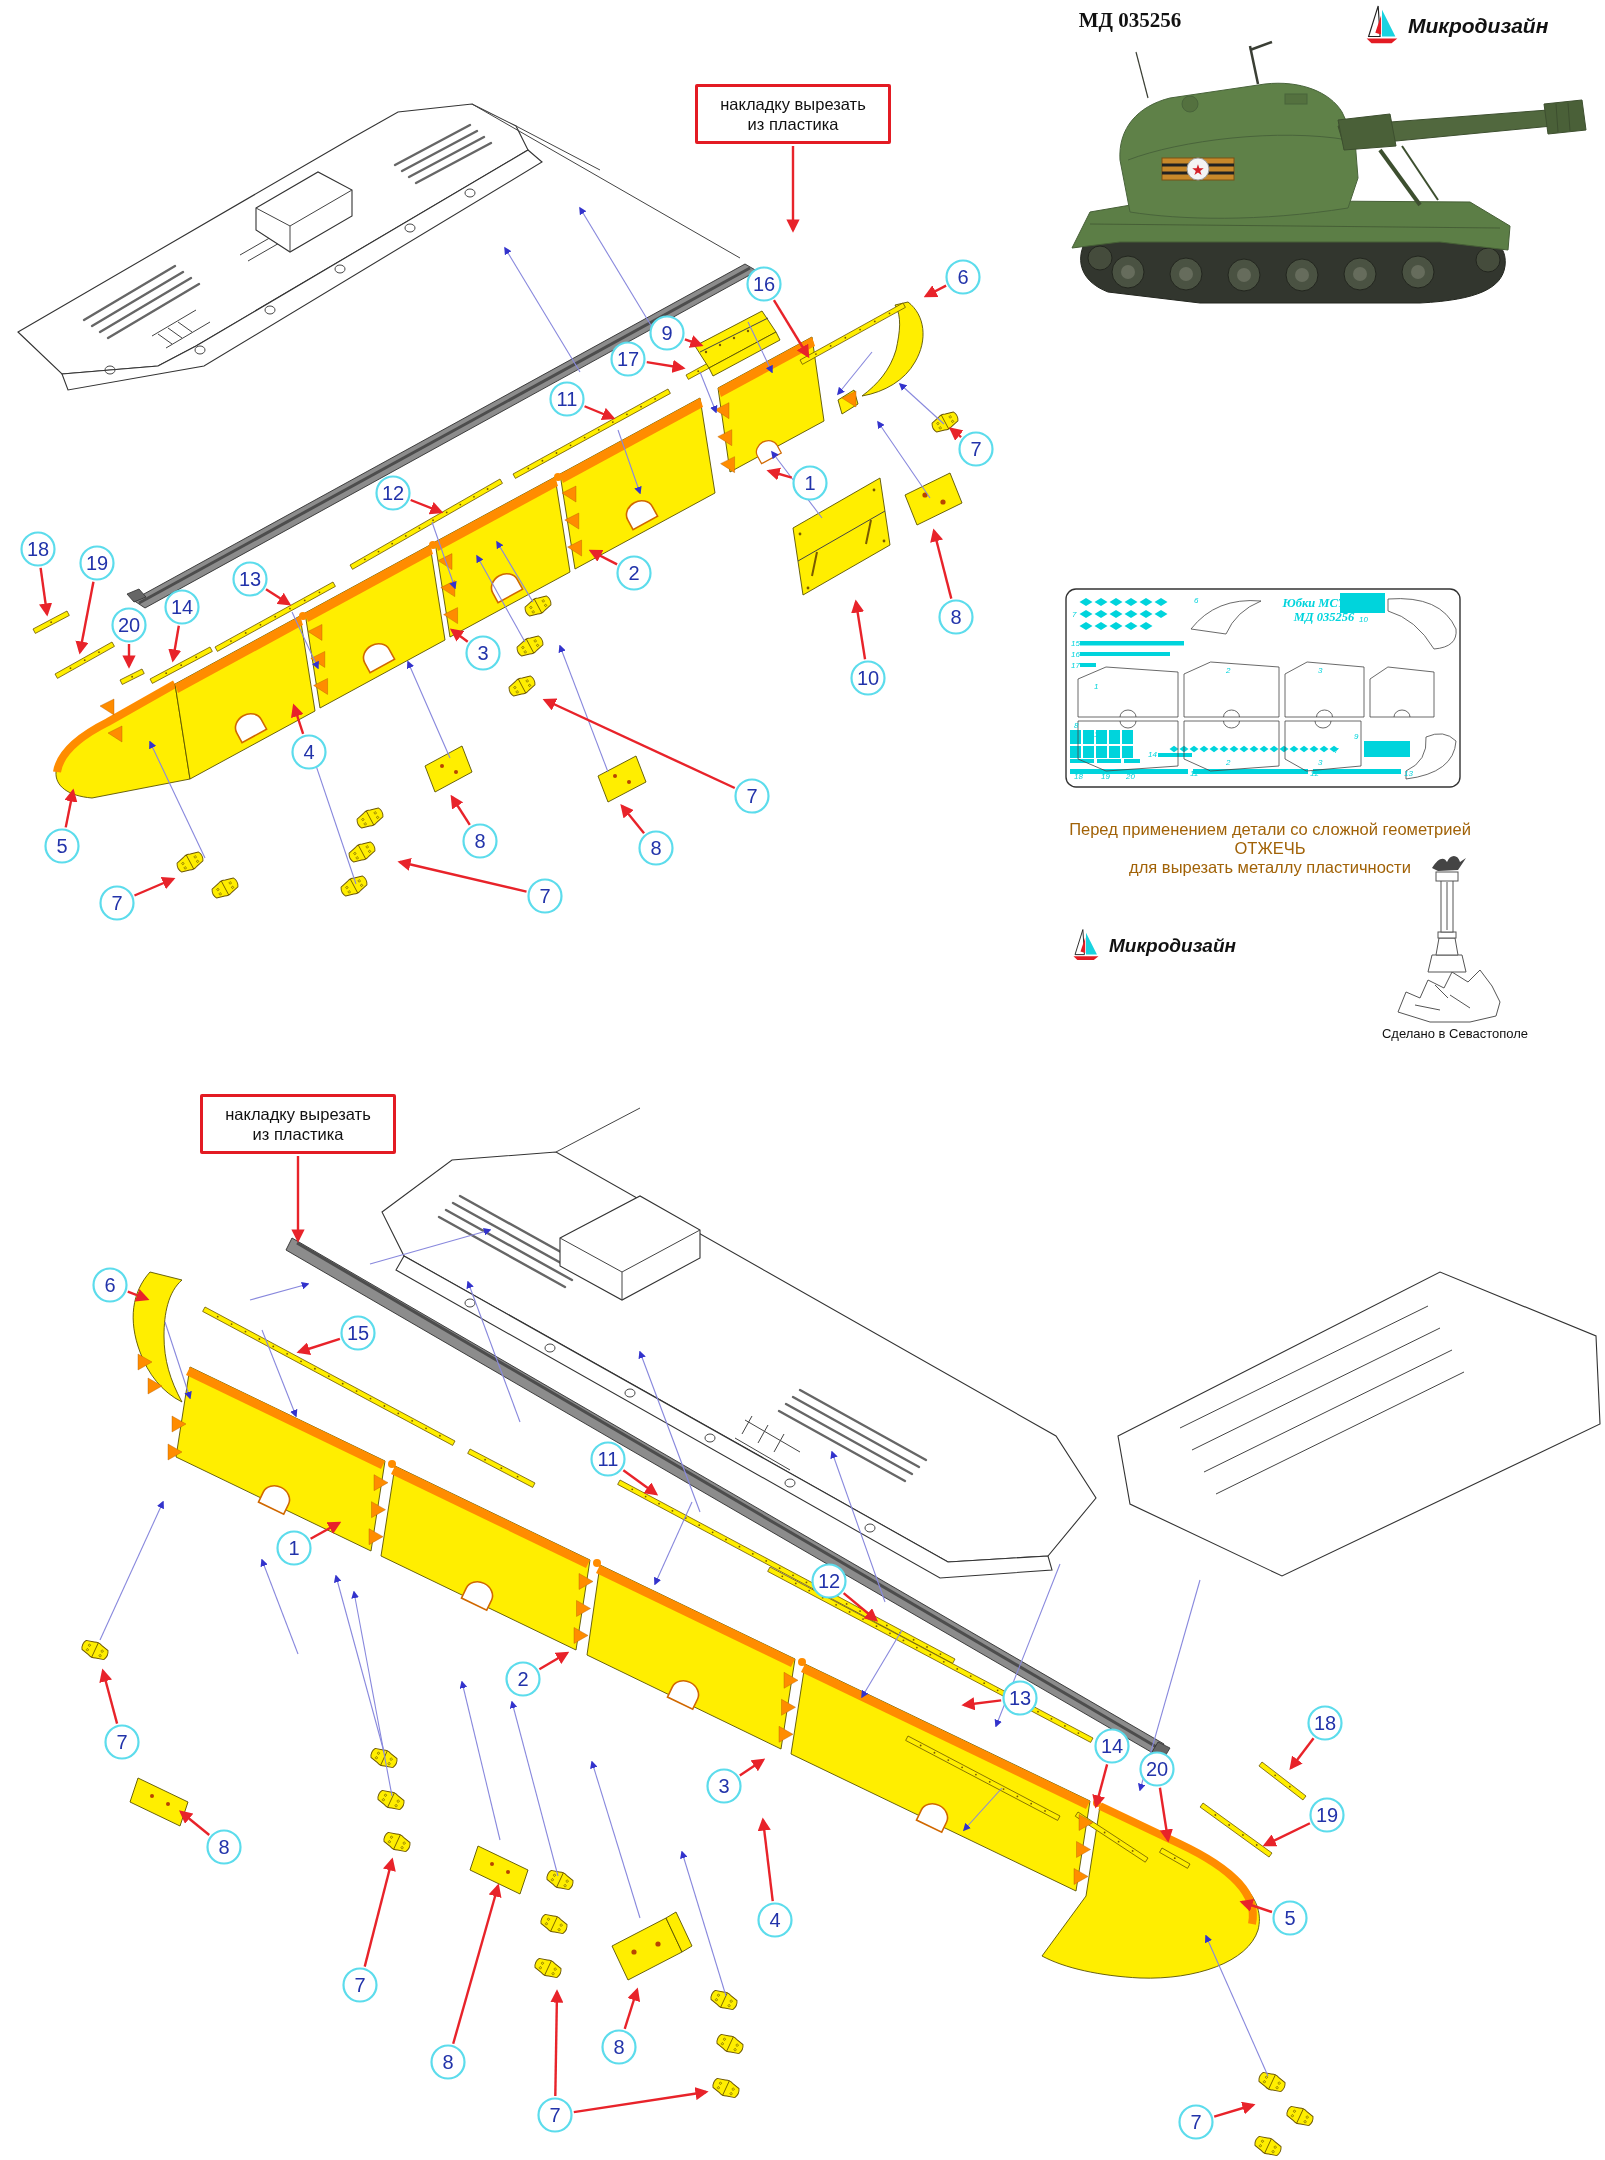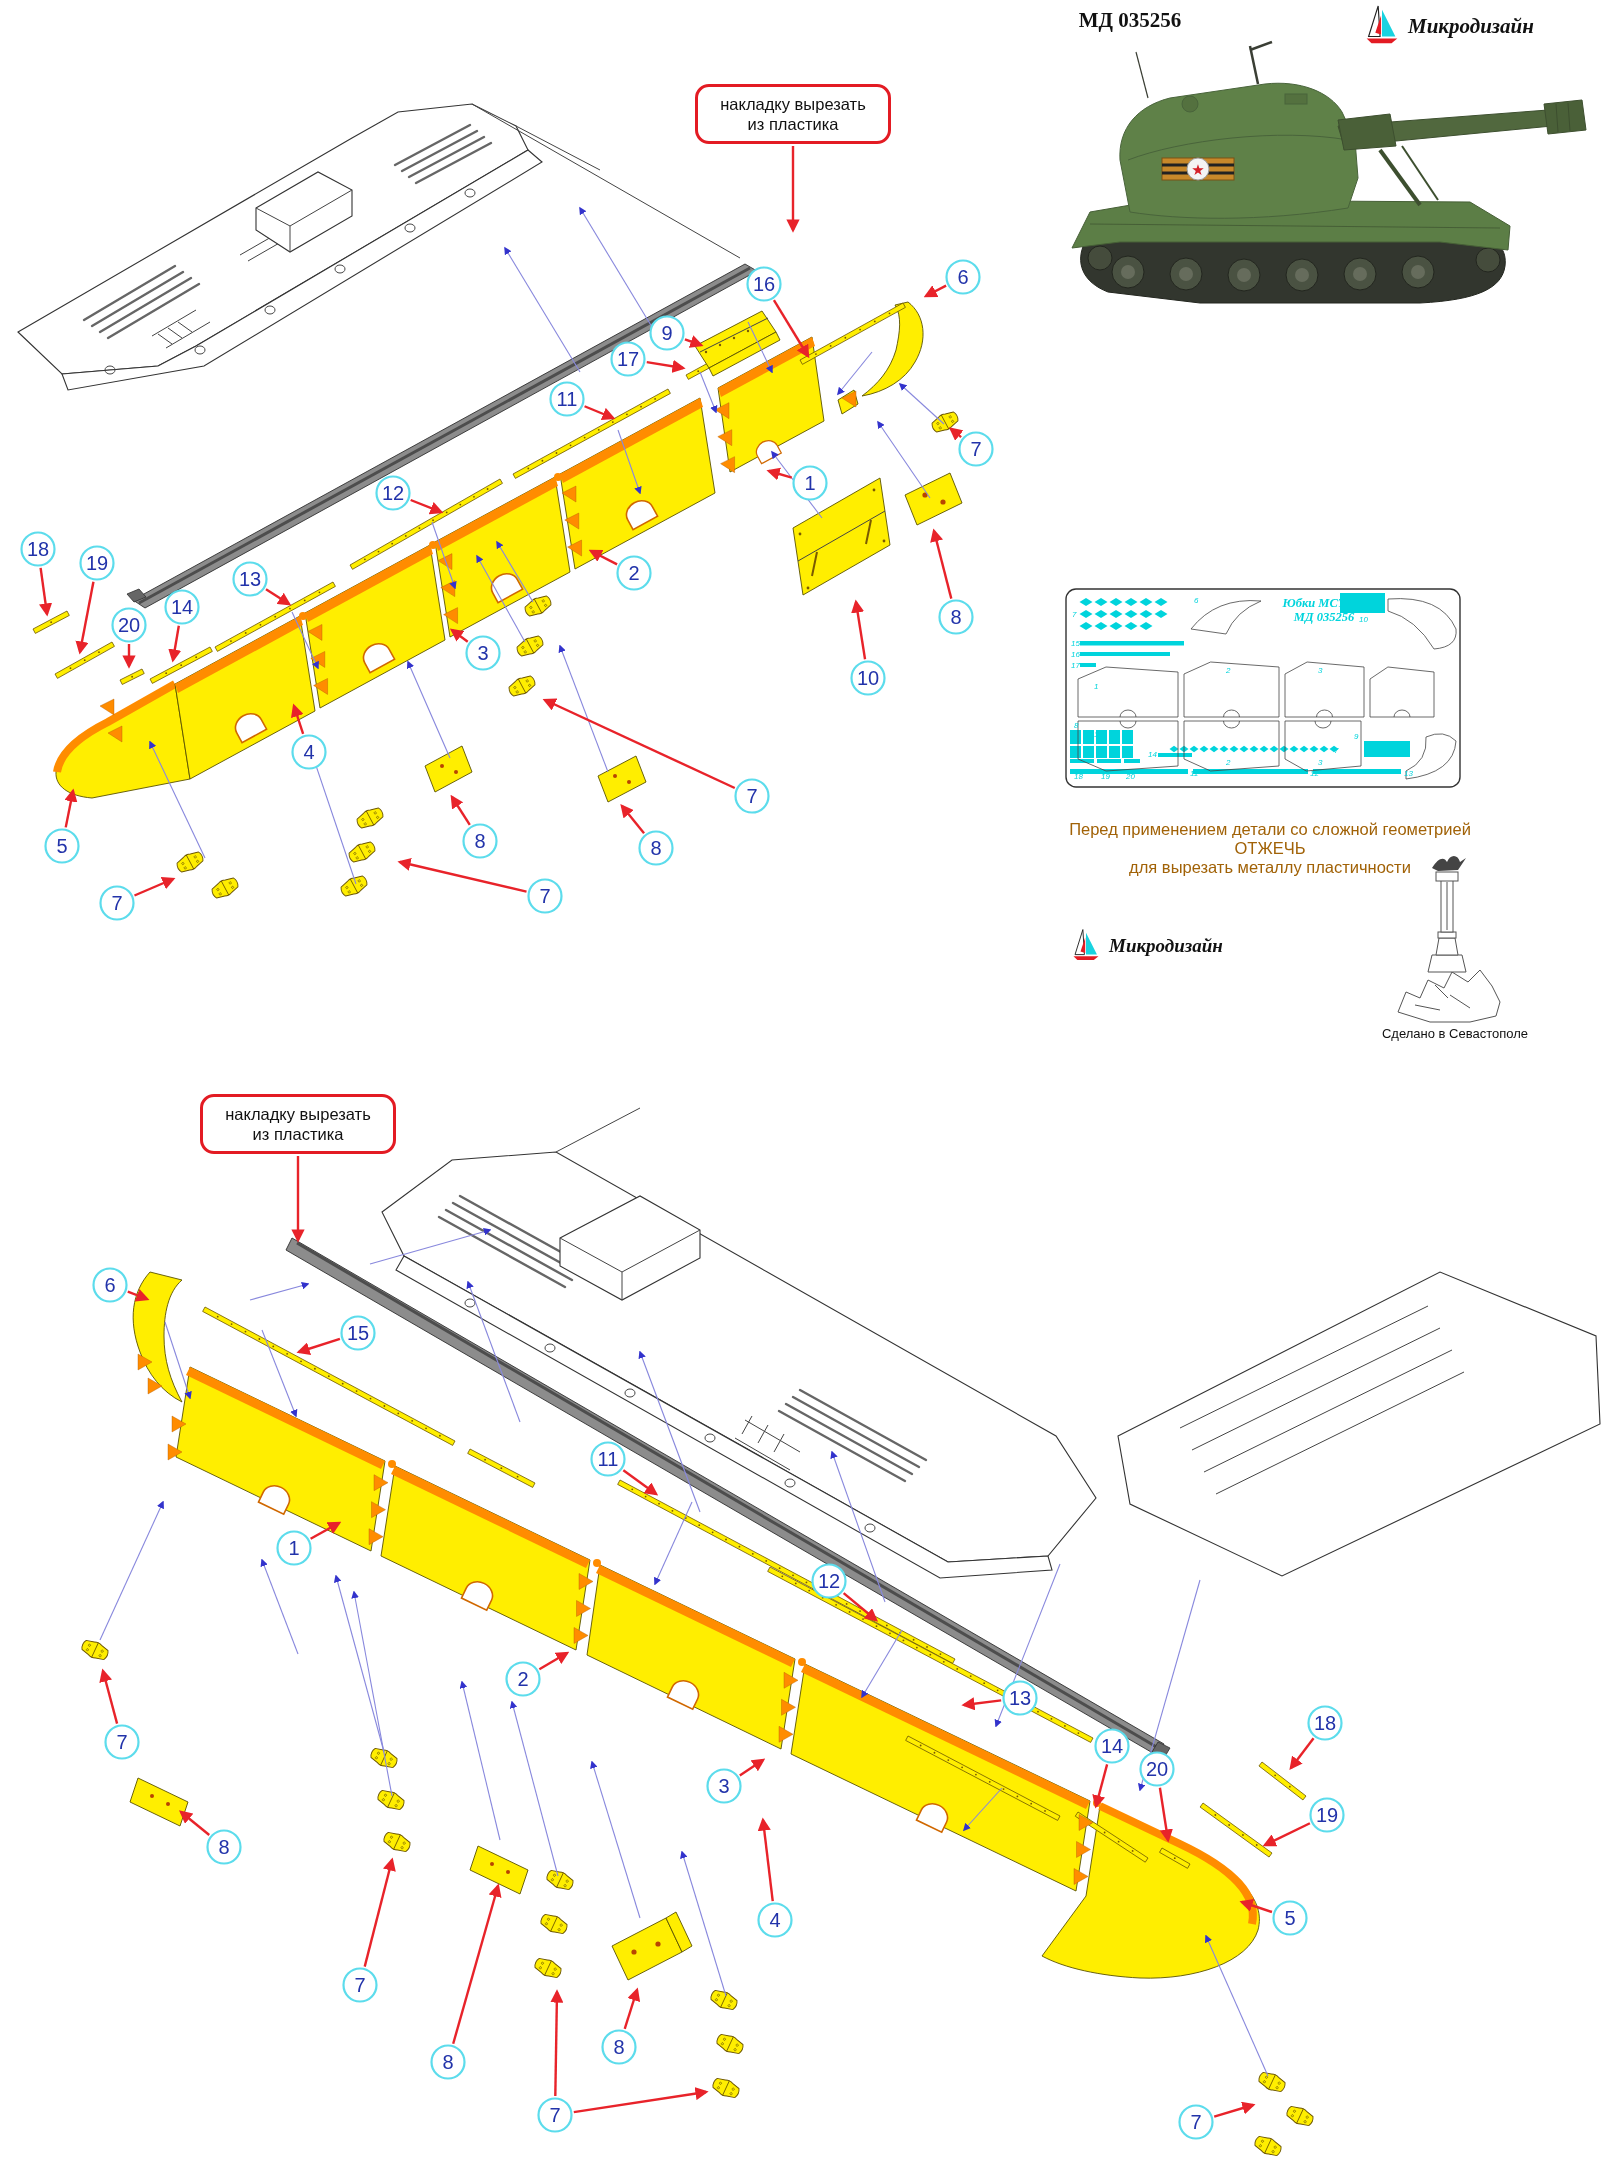--- a/index.html
+++ b/index.html
@@ -21,26 +21,26 @@
   .blue-line{stroke:#8888dd;stroke-width:1.1;fill:none;}
   .red-arrow{stroke:#e8232a;stroke-width:2.4;fill:none;}
   .co-ring{fill:#ffffff;stroke:#5cdcec;stroke-width:2.2;}
   .co-num{fill:#2233aa;font-size:20px;font-family:"Liberation Sans",sans-serif;text-anchor:middle;}
   .fretline{fill:none;stroke:#444;stroke-width:0.8;}
   .fretcy{fill:#00d4dc;}
   .fretnum{fill:#00d4dc;font-size:8px;font-style:italic;font-family:"Liberation Sans",sans-serif;}
   .frettitle{fill:#00d4dc;font-size:12.5px;font-weight:bold;font-style:italic;text-anchor:middle;
              font-family:"Liberation Serif",serif;}
   
-  .note-box{position:absolute;width:186px;border:3px solid #e31b23;border-radius:14px;background:#fff;
+  .note-box{position:absolute;width:186px;border:3px solid #e31b23;border-radius:2px;background:#fff;
             text-align:center;font-size:16.5px;line-height:20px;padding:7px 2px;z-index:3;}
   .code{position:absolute;left:1035px;top:8px;width:190px;text-align:center;
         font-family:"Liberation Serif",serif;font-weight:bold;font-size:21px;}
   .brand-top{position:absolute;left:1362px;top:4px;display:flex;align-items:center;gap:6px;}
-  .brand-name{font-family:Liberation Serif, serif;font-weight:bold;font-style:italic;font-size:21px;}
+  .brand-name{font-family:Liberation Sans, sans-serif;font-weight:bold;font-style:italic;font-size:21px;}
   .title-block{position:absolute;left:1020px;top:362px;width:492px;text-align:center;}
   .t-kit{font-size:19px;line-height:24px;}
   .t-name{font-size:29px;margin-top:20px;}
   .t-var{font-size:27px;margin-top:2px;}
   .t-art{font-size:22px;margin-top:14px;}
   .t-scale{font-size:22px;margin-top:30px;}
   .warning{position:absolute;left:1040px;top:820px;width:460px;text-align:center;color:#a16207;
            font-size:16.5px;line-height:19px;}
   .contact{position:absolute;left:1070px;top:928px;width:270px;}
   .contact-head{display:flex;align-items:center;gap:7px;}

